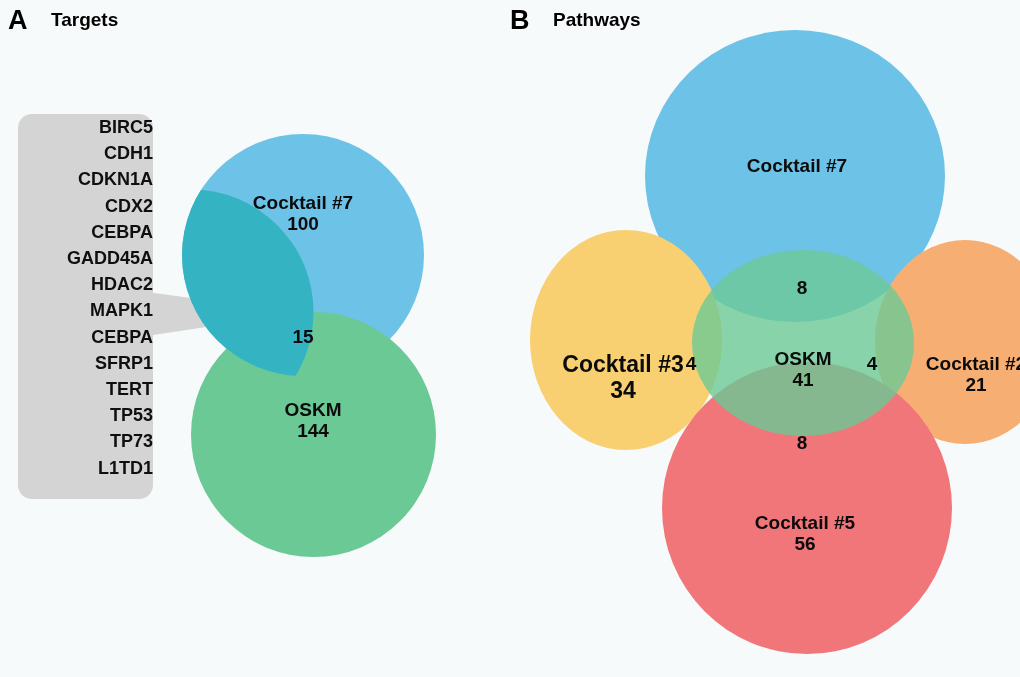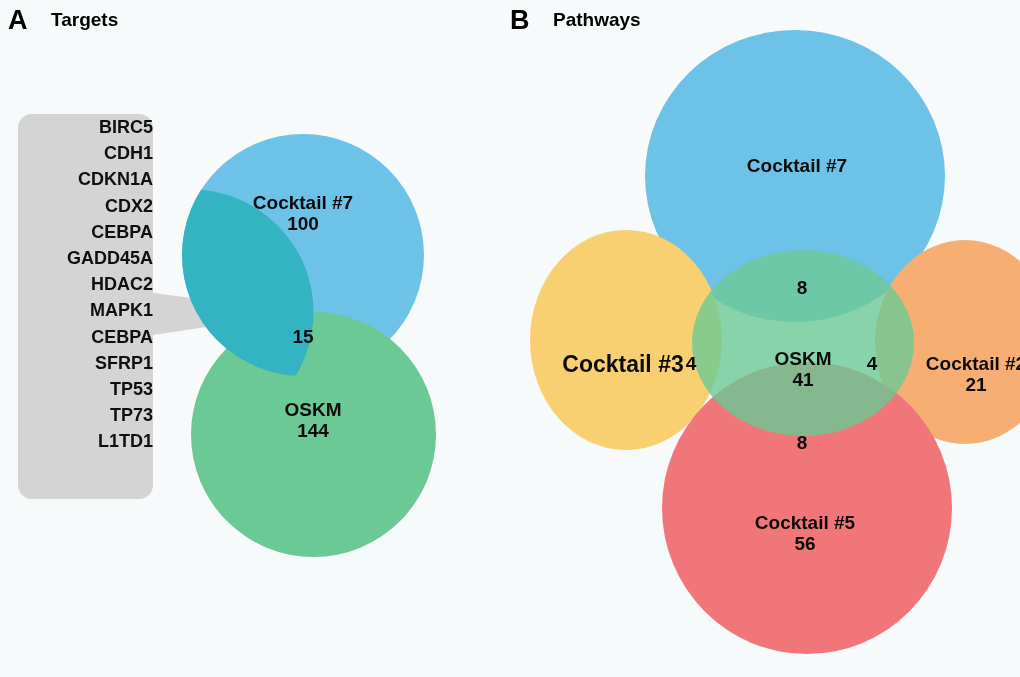--- a/index.html
+++ b/index.html
@@ -134,20 +134,21 @@
       <div class="gene-item">BIRC5</div>
       <div class="gene-item">CDH1</div>
       <div class="gene-item">CDKN1A</div>
       <div class="gene-item">CDX2</div>
       <div class="gene-item">CEBPA</div>
       <div class="gene-item">GADD45A</div>
       <div class="gene-item">HDAC2</div>
       <div class="gene-item">MAPK1</div>
       <div class="gene-item">CEBPA</div>
       <div class="gene-item">SFRP1</div>
+      <div class="gene-item">TERT</div>
       <div class="gene-item">TP53</div>
       <div class="gene-item">TP73</div>
       <div class="gene-item">L1TD1</div>
     </div>
 
     <div class="venn-circle" id="a-circle-c7"></div>
     <div class="venn-circle" id="a-circle-oskm"></div>
     <div class="venn-circle" id="a-intersect" style="clip-path: circle(122.5px at 9px 178px);"></div>
 
     <div class="venn-label" id="a-label-c7">
@@ -173,20 +174,21 @@
     <div class="venn-circle" id="b-circle-c2"></div>
     <div class="venn-circle" id="b-circle-c4"></div>
     <div class="venn-circle" id="b-circle-oskm"></div>
 
     <div class="venn-label" id="b-label-c7">
       <div>Cocktail #7</div>
     </div>
 
     <div class="venn-label" id="b-label-c3">
       <div>Cocktail #3</div>
+      <div>34</div>
     </div>
 
     <div class="venn-label" id="b-label-c2">
       <div>Cocktail #2</div>
       <div>21</div>
     </div>
 
     <div class="venn-label" id="b-label-c4">
       <div>Cocktail #5</div>
       <div>56</div>

